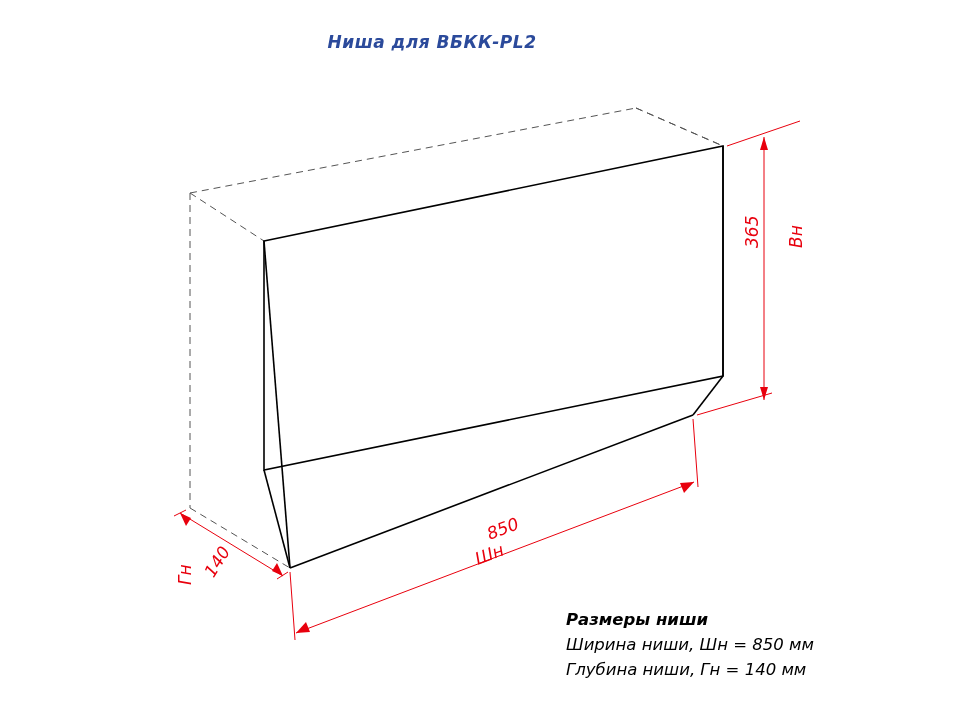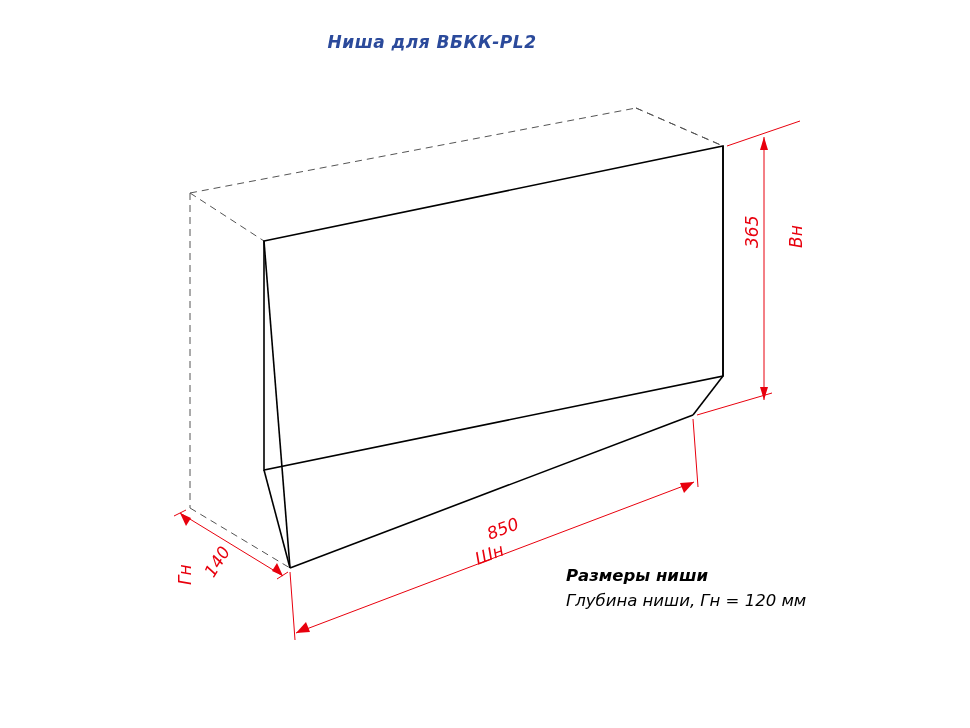--- a/index.html
+++ b/index.html
@@ -52,20 +52,21 @@
     left: 566px;
     top: 563px;
     color: #000000;
     font-family: "DejaVu Sans", sans-serif;
     font-style: italic;
     font-size: 16.5px;
     line-height: 25px;
   }
   .notes .heading {
     font-weight: bold;
+    margin-top: 44px;
   }
   .notes div { white-space: nowrap; }
 </style>
 </head>
 <body>
 
 <div id="stage">
 
   <div class="title">Ниша для ВБКК-PL2</div>
 
@@ -120,16 +121,17 @@
   <div class="dimlabel" style="left:786px; top:248px; transform: rotate(-90deg); transform-origin: left top;">Вн</div>
 
   <div class="dimlabel" style="left:484px; top:525px; transform: rotate(-21deg); transform-origin: left top;">850</div>
   <div class="dimlabel" style="left:472px; top:550px; transform: rotate(-21deg); transform-origin: left top;">Шн</div>
 
   <div class="dimlabel" style="left:200px; top:570px; transform: rotate(-58deg); transform-origin: left top;">140</div>
   <div class="dimlabel" style="left:175px; top:585px; transform: rotate(-90deg); transform-origin: left top;">Гн</div>
 
   <div class="notes">
     <div class="heading">Размеры ниши</div>
-    <div>Глубина ниши, Гн = 120 мм</div>
+    <div>Ширина ниши, Шн = 850 мм</div>
+    <div>Глубина ниши, Гн = 140 мм</div>
   </div>
 
 </div>
 
 </body></html>

